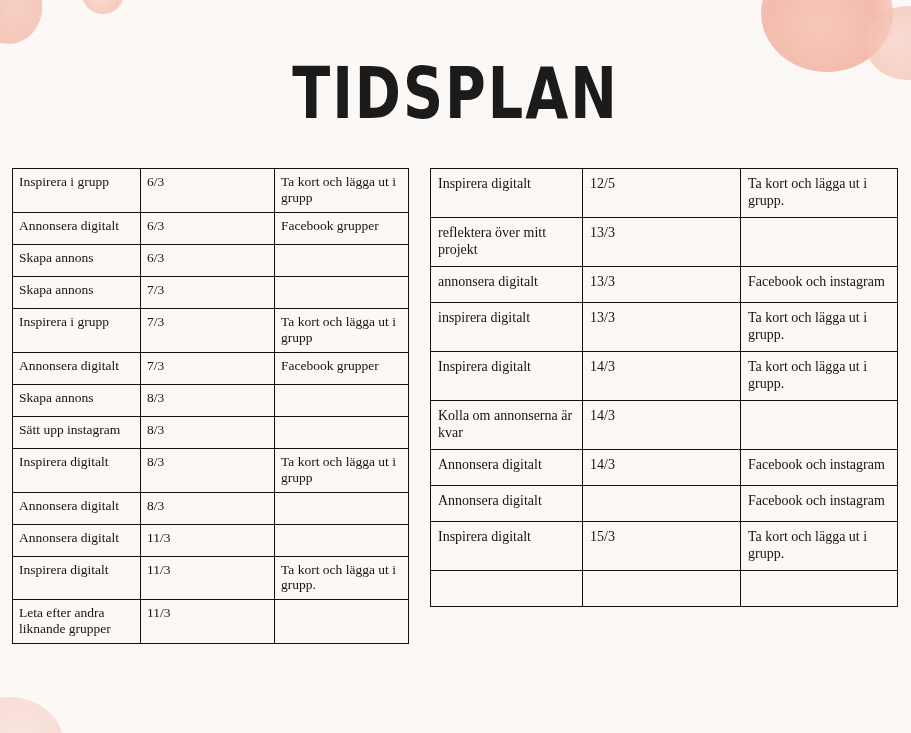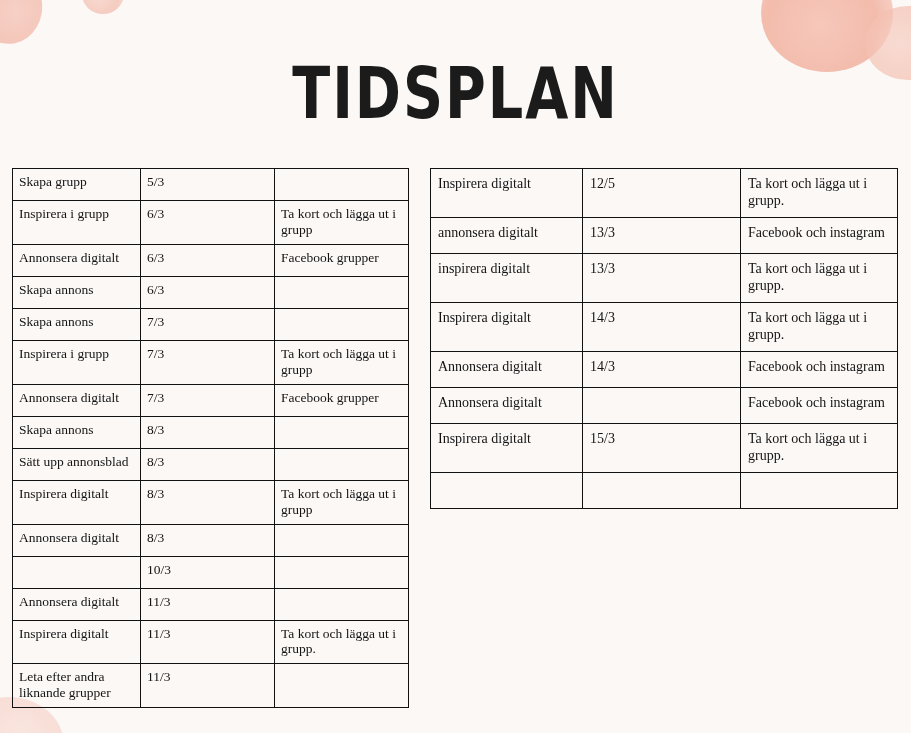--- a/index.html
+++ b/index.html
@@ -129,25 +129,20 @@
 
 <div class="tables-wrap">
   <table class="plan" id="table-left">
     <colgroup>
         <col class="c1">
         <col class="c2">
         <col class="c3">
       </colgroup>
     <tbody>
         <tr>
-          <td>Skapa grupp</td>
-          <td>5/3</td>
-          <td></td>
-        </tr>
-        <tr>
           <td>Inspirera i grupp</td>
           <td>6/3</td>
           <td>Ta kort och lägga ut i grupp</td>
         </tr>
         <tr>
           <td>Annonsera digitalt</td>
           <td>6/3</td>
           <td>Facebook grupper</td>
         </tr>
         <tr>
@@ -169,37 +164,32 @@
           <td>Annonsera digitalt</td>
           <td>7/3</td>
           <td>Facebook grupper</td>
         </tr>
         <tr>
           <td>Skapa annons</td>
           <td>8/3</td>
           <td></td>
         </tr>
         <tr>
-          <td>Sätt upp annonsblad</td>
+          <td>Sätt upp instagram</td>
           <td>8/3</td>
           <td></td>
         </tr>
         <tr>
           <td>Inspirera digitalt</td>
           <td>8/3</td>
           <td>Ta kort och lägga ut i grupp</td>
         </tr>
         <tr>
           <td>Annonsera digitalt</td>
           <td>8/3</td>
-          <td></td>
-        </tr>
-        <tr>
-          <td></td>
-          <td>10/3</td>
           <td></td>
         </tr>
         <tr>
           <td>Annonsera digitalt</td>
           <td>11/3</td>
           <td></td>
         </tr>
         <tr>
           <td>Inspirera digitalt</td>
           <td>11/3</td>
@@ -219,35 +209,45 @@
         <col class="c2">
         <col class="c3">
       </colgroup>
     <tbody>
         <tr>
           <td>Inspirera digitalt</td>
           <td>12/5</td>
           <td>Ta kort och lägga ut i grupp.</td>
         </tr>
         <tr>
+          <td>reflektera över mitt projekt</td>
+          <td>13/3</td>
+          <td></td>
+        </tr>
+        <tr>
           <td>annonsera digitalt</td>
           <td>13/3</td>
           <td>Facebook och instagram</td>
         </tr>
         <tr>
           <td>inspirera digitalt</td>
           <td>13/3</td>
           <td>Ta kort och lägga ut i grupp.</td>
         </tr>
         <tr>
           <td>Inspirera digitalt</td>
           <td>14/3</td>
           <td>Ta kort och lägga ut i grupp.</td>
         </tr>
         <tr>
+          <td>Kolla om annonserna är kvar</td>
+          <td>14/3</td>
+          <td></td>
+        </tr>
+        <tr>
           <td>Annonsera digitalt</td>
           <td>14/3</td>
           <td>Facebook och instagram</td>
         </tr>
         <tr>
           <td>Annonsera digitalt</td>
           <td></td>
           <td>Facebook och instagram</td>
         </tr>
         <tr>

